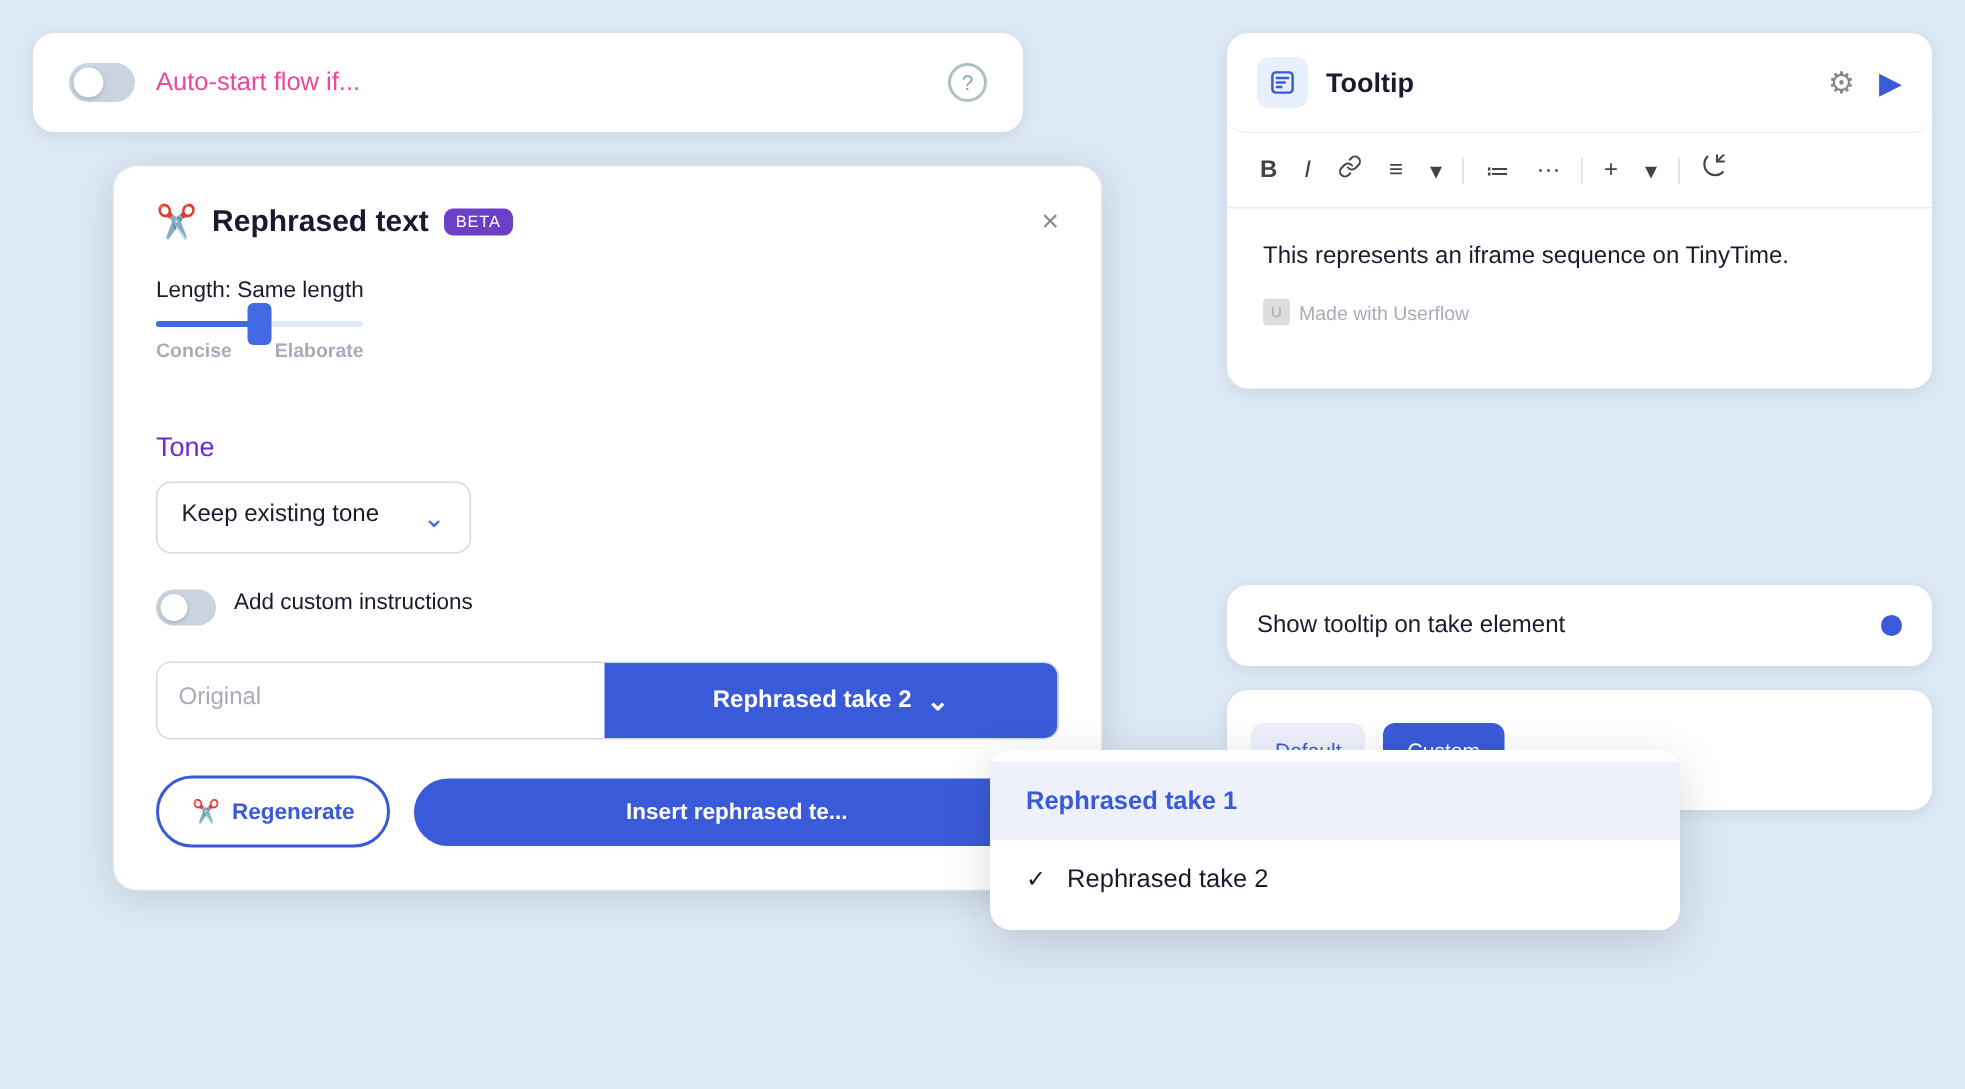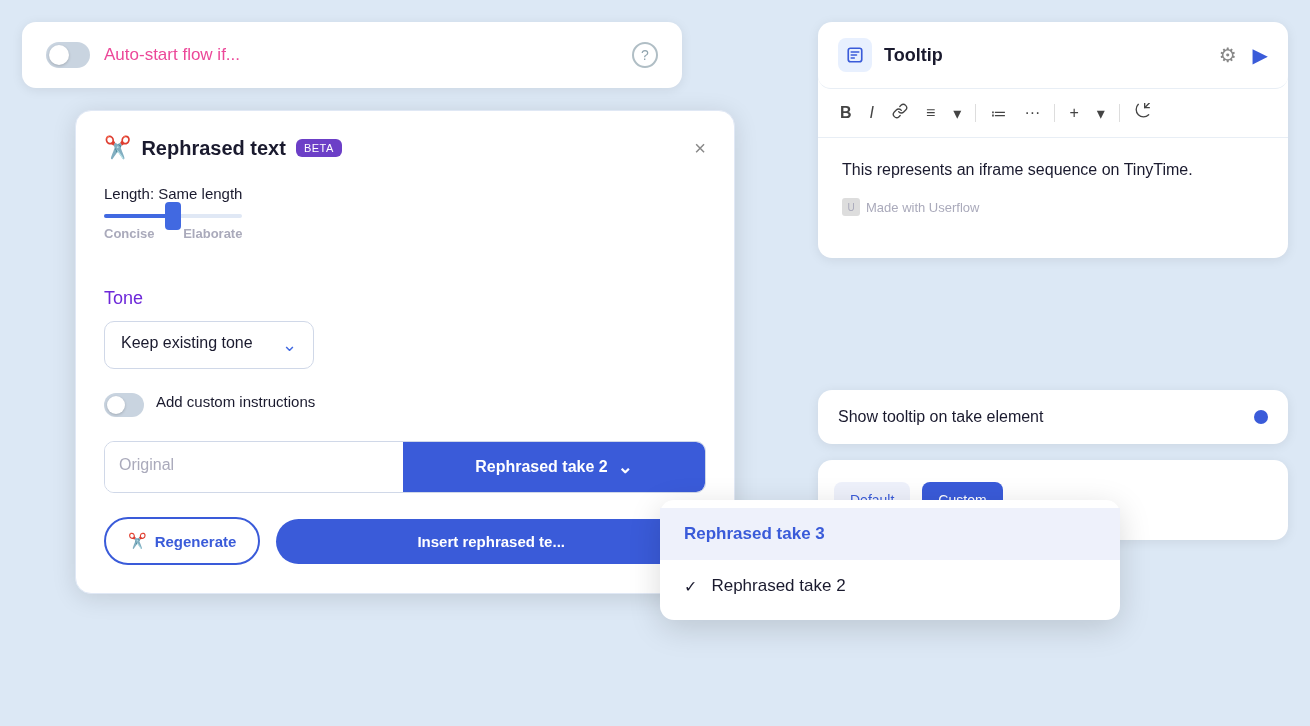--- a/index.html
+++ b/index.html
@@ -617,21 +617,21 @@
     <button class="regenerate-btn">
       <span>✂️</span>
       <span>Regenerate</span>
     </button>
     <button class="insert-btn">Insert rephrased te...</button>
   </div>
 </div>
 
 <div class="dropdown-menu">
   <div class="dropdown-item highlighted">
-    <span>Rephrased take 3</span>
+    <span>Rephrased take 1</span>
   </div>
   <div class="dropdown-item normal">
     <span class="checkmark">✓</span>
     <span>Rephrased take 2</span>
   </div>
 </div>
 
 <div class="tooltip-panel">
   <div class="tooltip-header">
     <div class="tooltip-title-group">

